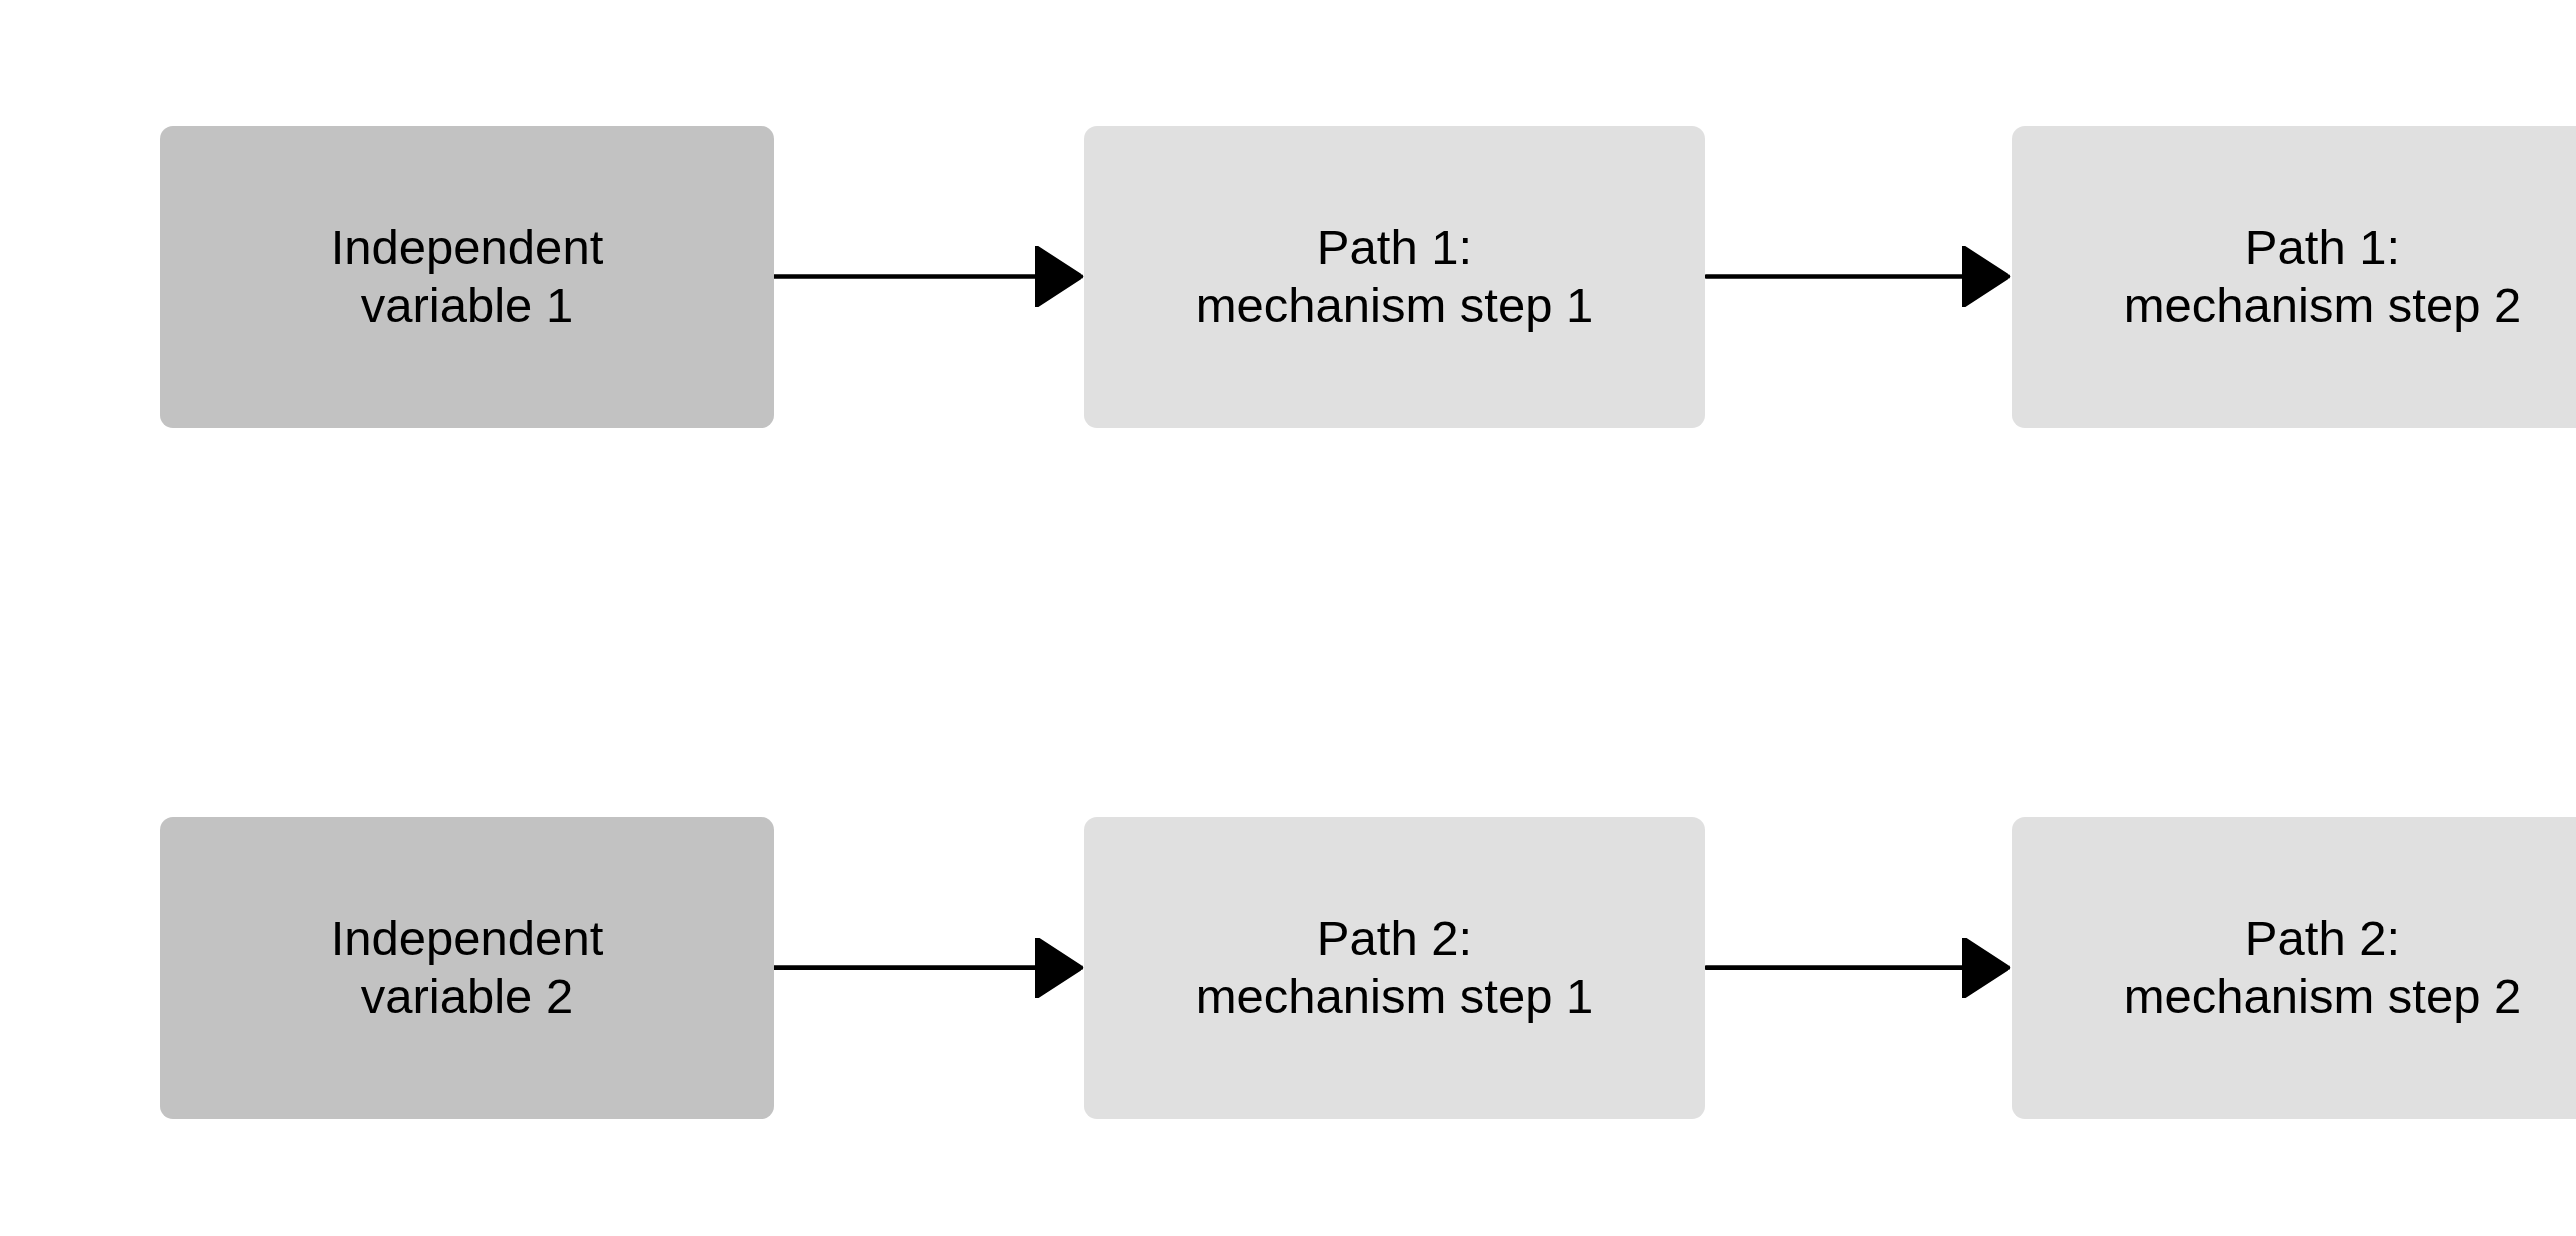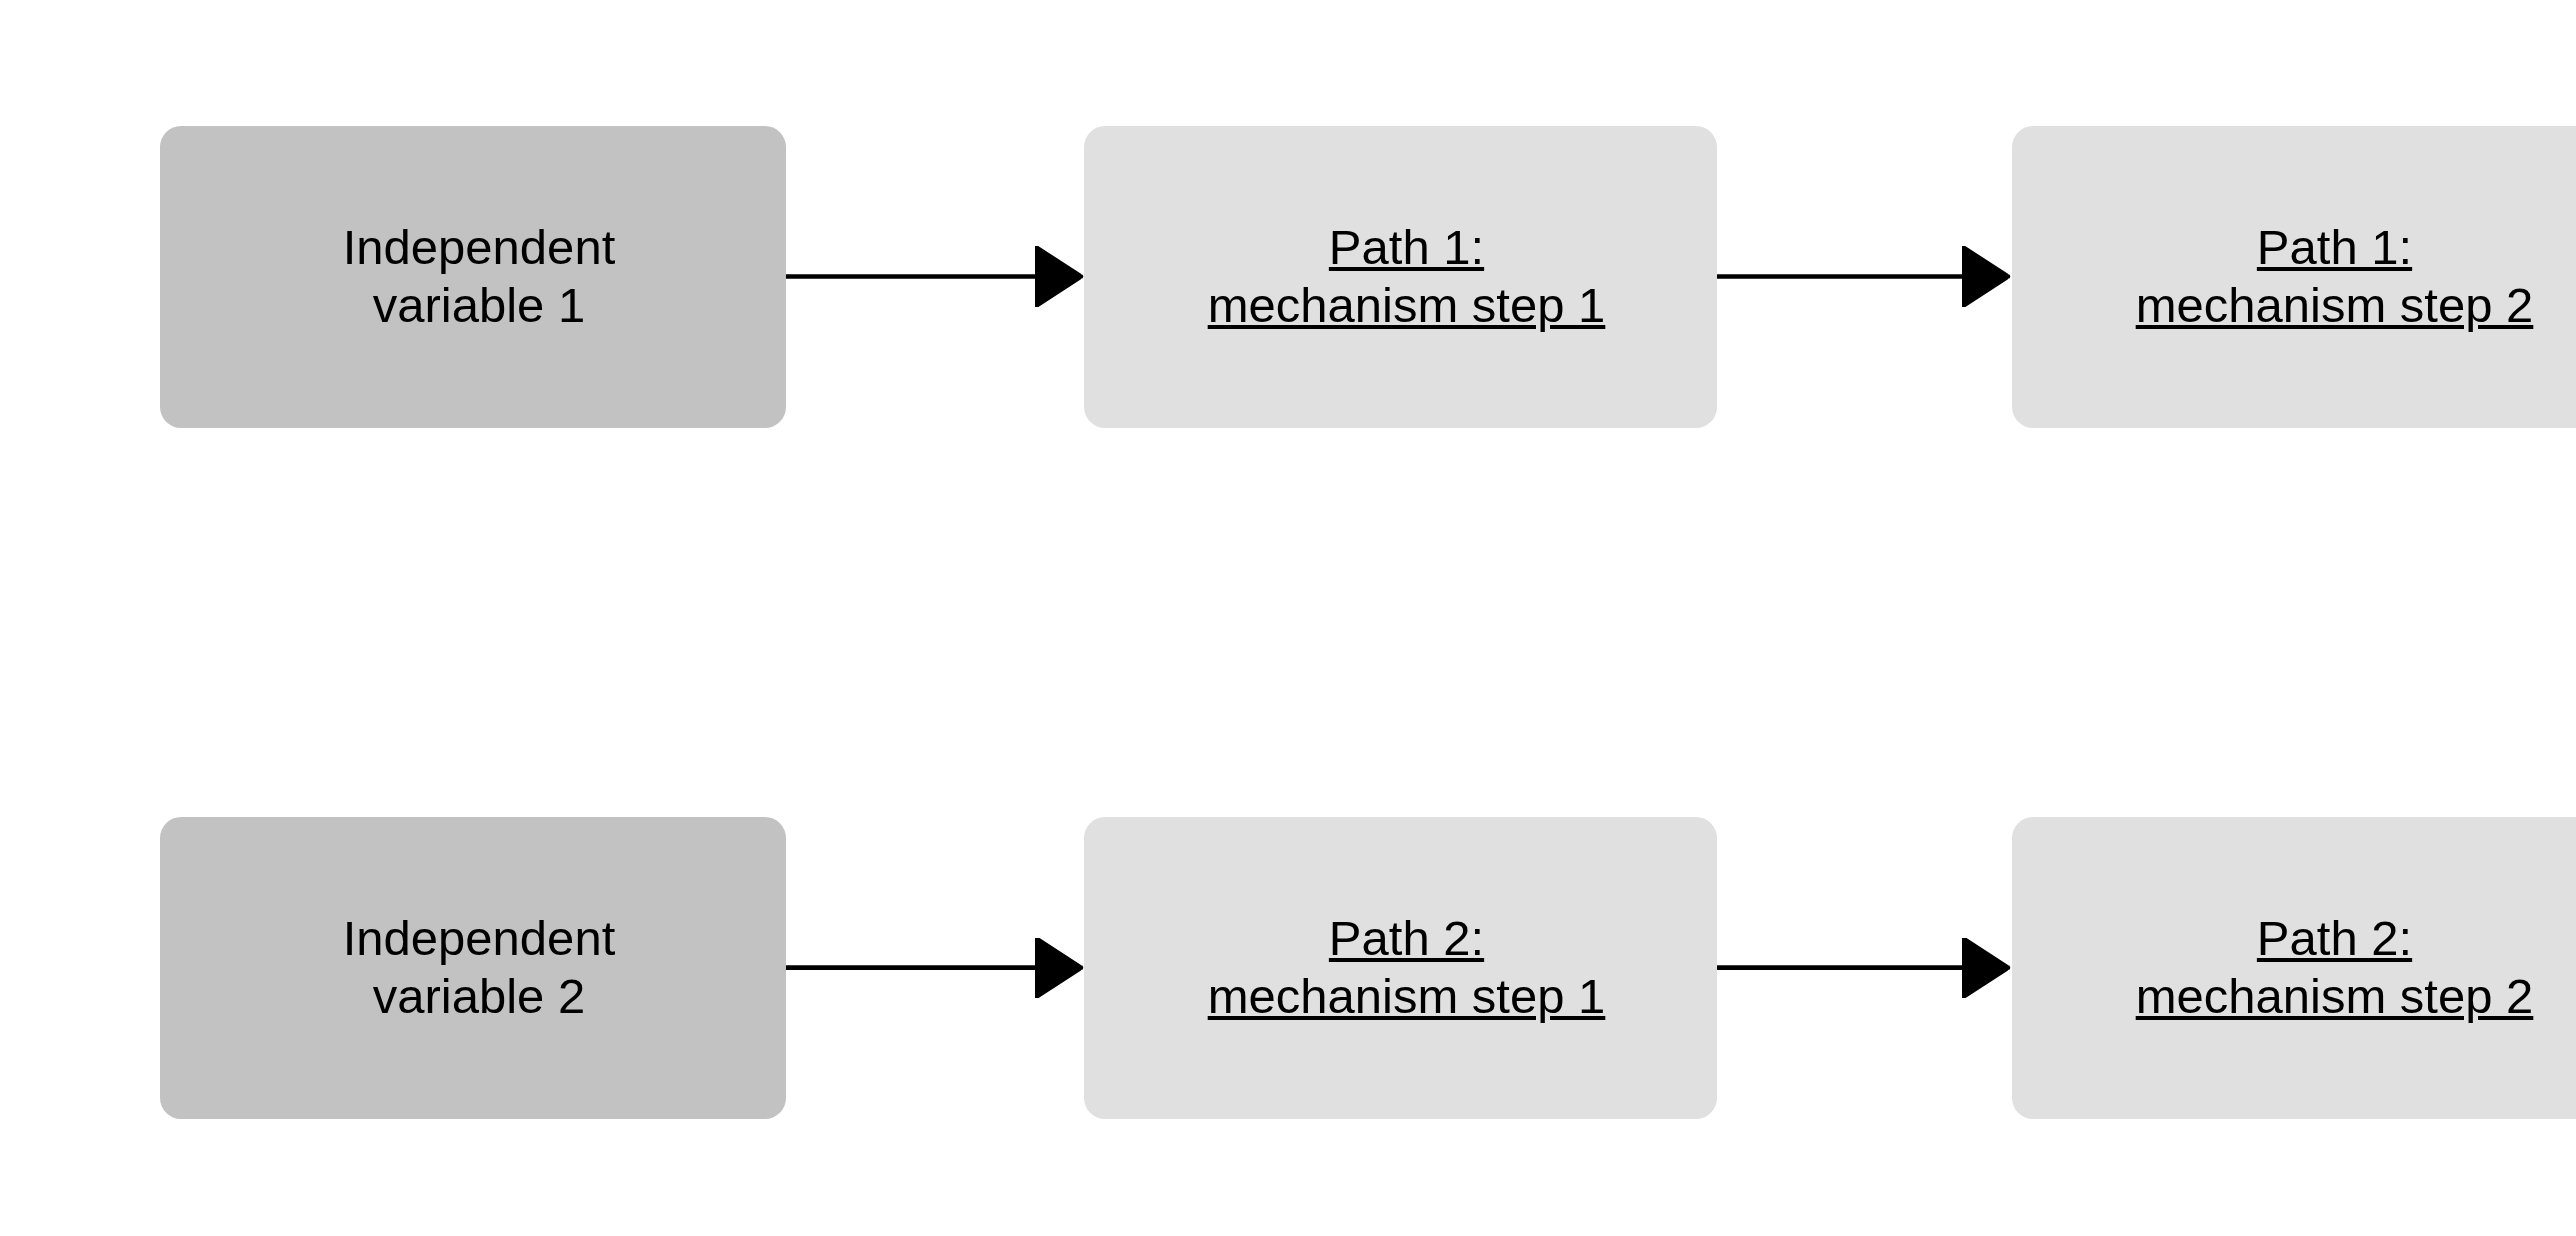--- a/index.html
+++ b/index.html
@@ -14,29 +14,28 @@
     background: var(--bg, #ffffff);
     font-family: "Liberation Sans", "DejaVu Sans", sans-serif;
     overflow: hidden;
   }
   .node {
     position: absolute;
     display: flex;
     align-items: center;
     justify-content: center;
     text-align: center;
-    border-radius: 21px;
+    border-radius: 13px;
     font-size: 49px;
     line-height: 1.18;
     color: var(--text, #000000);
     white-space: pre-line;
-    padding-left: 12px;
   }
   .node.variable  { background: var(--var-box, #c2c2c2); }
-  .node.mechanism { background: var(--mech-box, #e0e0e0); text-decoration: underline; }
+  .node.mechanism { background: var(--mech-box, #e0e0e0); }
 
   
   #node-iv1  { left: 160px;  top: 126px;  width: 614px; height: 302px; }
   #node-p1s1 { left: 1084px; top: 126px;  width: 621px; height: 302px; }
   #node-p1s2 { left: 2012px; top: 126px;  width: 621px; height: 302px; }
   #node-iv2  { left: 160px;  top: 817px; width: 614px; height: 302px; }
   #node-p2s1 { left: 1084px; top: 817px; width: 621px; height: 302px; }
   #node-p2s2 { left: 2012px; top: 817px; width: 621px; height: 302px; }
 
   svg.edges {

